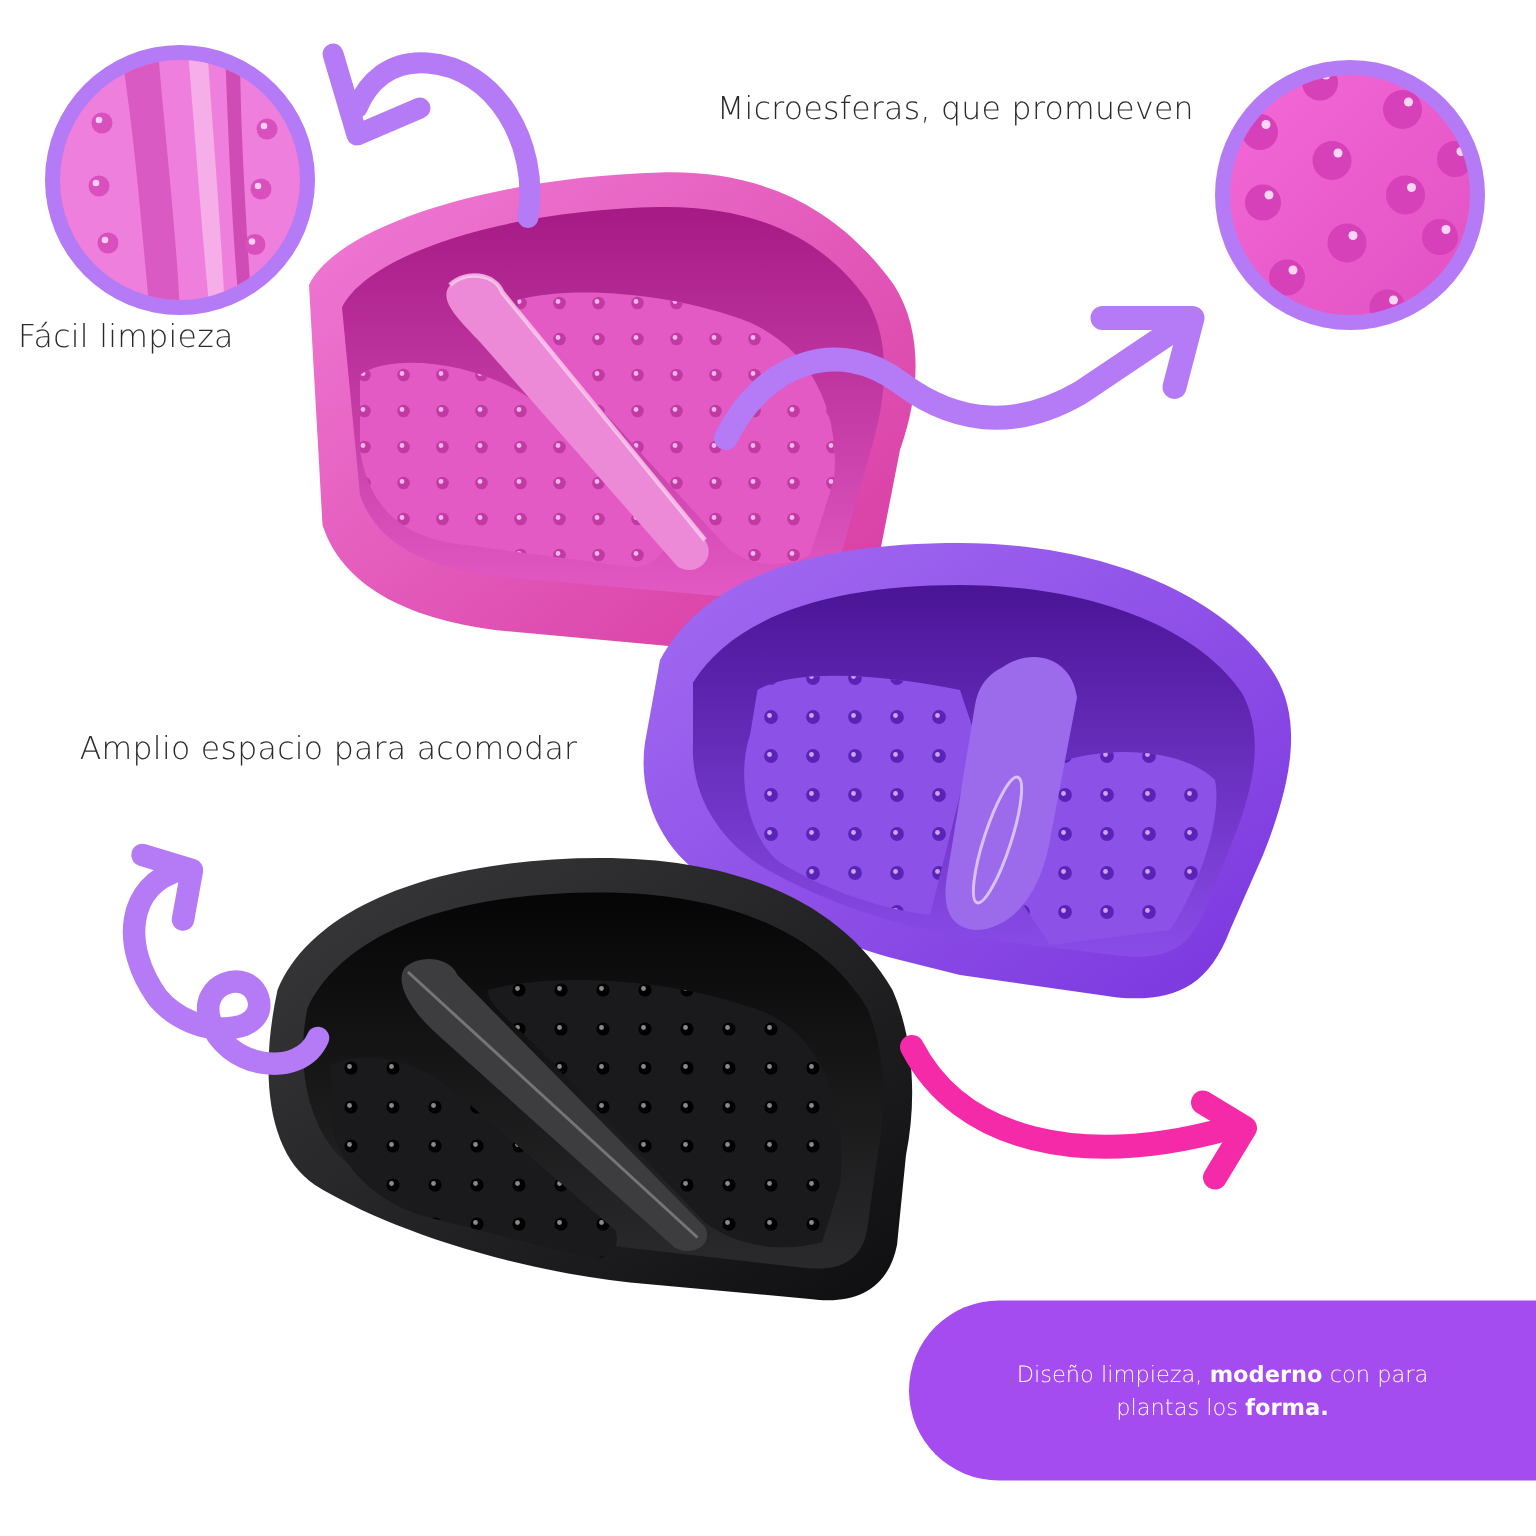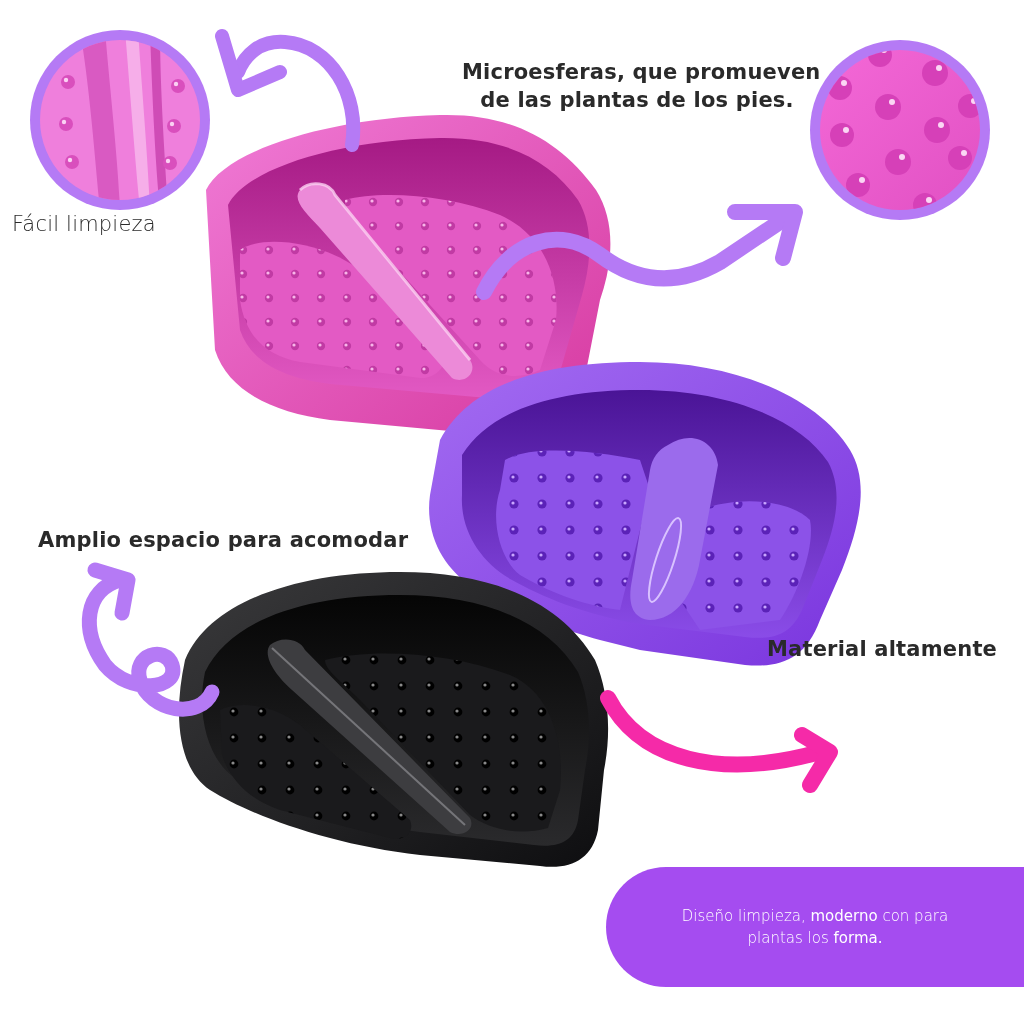--- a/index.html
+++ b/index.html
@@ -7,31 +7,31 @@
       width: 1024px; height: 1024px; background: #ffffff;
       position: relative; overflow: hidden;
       font-family: "DejaVu Sans", "Liberation Sans", sans-serif;
       color: #222222;
     }
     .caption {
       position: absolute; font-weight: 300; font-size: 21px; line-height: 28px;
       color: #2a2a2a; letter-spacing: 0.2px;
     }
     .caption .line { display: block; white-space: nowrap; }
-    .center { text-align: center; font-weight: bold; }
+    .center { text-align: center; }
     svg.full { position: absolute; left: 0; top: 0; }
     .pill {
       position: absolute; left: 606px; top: 867px; width: 440px; height: 120px;
       background: #a54cf0; border-radius: 60px 0 0 60px;
       color: #ffffff; font-size: 15px; line-height: 22px; text-align: center;
       display: flex; flex-direction: column; justify-content: center; align-items: center;
       padding-right: 22px; box-sizing: border-box;
     }
     .pill .row { display: block; white-space: nowrap; font-weight: 300; }
-    .pill b { font-weight: 400; }
+    .pill b { font-weight: 700; }
   </style>
 </head>
 <body>
 
 <svg class="full" width="1024" height="1024" viewBox="0 0 1024 1024">
   <defs>
     <linearGradient id="pinkRim" x1="0" y1="0" x2="1" y2="1">
       <stop offset="0" stop-color="#f07bd6"></stop>
       <stop offset="1" stop-color="#d6389f"></stop>
     </linearGradient>
@@ -194,29 +194,27 @@
     </g>
   </g>
 </svg>
 
 <div class="caption" style="left:12px; top:210px;">
   <span class="line">Fácil limpieza</span>
 </div>
 
 <div class="caption center" style="left:462px; top:58px; width:350px;">
   <span class="line">Microesferas, que promueven</span>
-  <span class="line">de las plantas de los pies.</span>
-</div>
-
-<div class="caption center" style="left:38px; top:485px; width:362px;margin-top:41px;">
+</div>
+
+<div class="caption center" style="left:38px; top:485px; width:362px;">
   <span class="line">Amplio espacio para acomodar</span>
 </div>
 
 <div class="caption center" style="left:752px; top:632px; width:260px; line-height:34px;">
-  <span class="line">Material altamente</span>
 </div>
 
 <div class="pill">
   <span class="row">
     <span>Diseño limpieza, </span><b>moderno</b><span> con para</span>
   </span>
   <span class="row">
     <span>plantas los </span><b>forma.</b>
   </span>
 </div>

